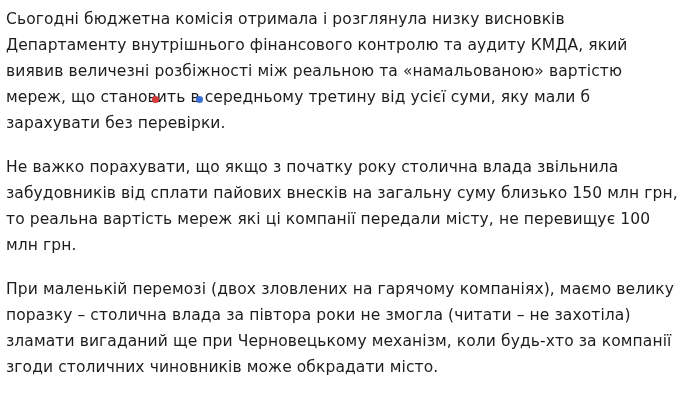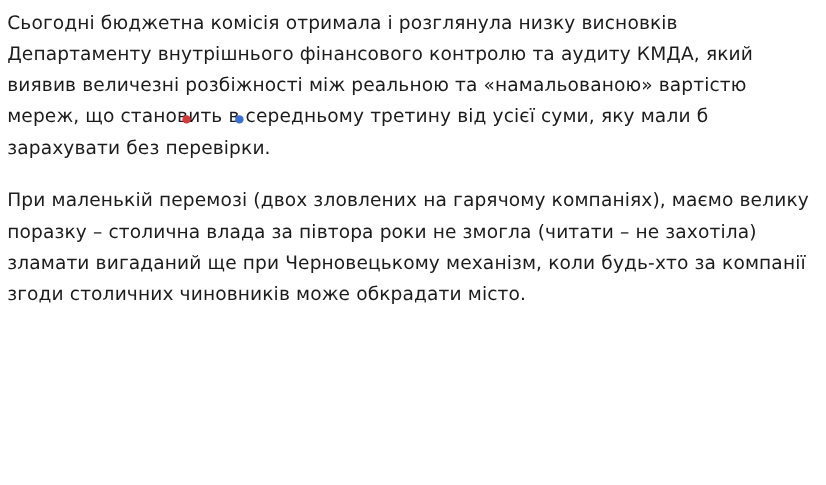--- a/index.html
+++ b/index.html
@@ -59,19 +59,20 @@
   }
   .dot-red { background: #d73a3a; }
   .dot-blue { background: #3a6fd7; }
 </style>
 </head>
 <body>
 
 <div class="page">
 
   <p class="para">Сьогодні бюджетна комісія отримала і розглянула низку висновків Департаменту внутрішнього фінансового контролю та аудиту КМДА, який виявив величезні розбіжності між реальною та «намальованою» вартістю мереж, що становить в середньому третину від усієї суми, яку мали б зарахувати без перевірки.</p>
+  <p class="para">Не важко порахувати, що якщо з початку року столична влада звільнила забудовників від сплати пайових внесків на загальну суму близько 150 млн грн, то реальна вартість мереж які ці компанії передали місту, не перевищує 100 млн грн.</p>
   <p class="para">При маленькій перемозі (двох зловлених на гарячому компаніях), маємо велику поразку – столична влада за півтора роки не змогла (читати – не захотіла) зламати вигаданий ще при Черновецькому механізм, коли будь-хто за компанії згоди столичних чиновників може обкрадати місто.</p>
 
 
   <span class="dot dot-red" style="left:152px; top:96px;"></span>
   <span class="dot dot-blue" style="left:196px; top:96px;"></span>
 
 </div>
 
 </body></html>

